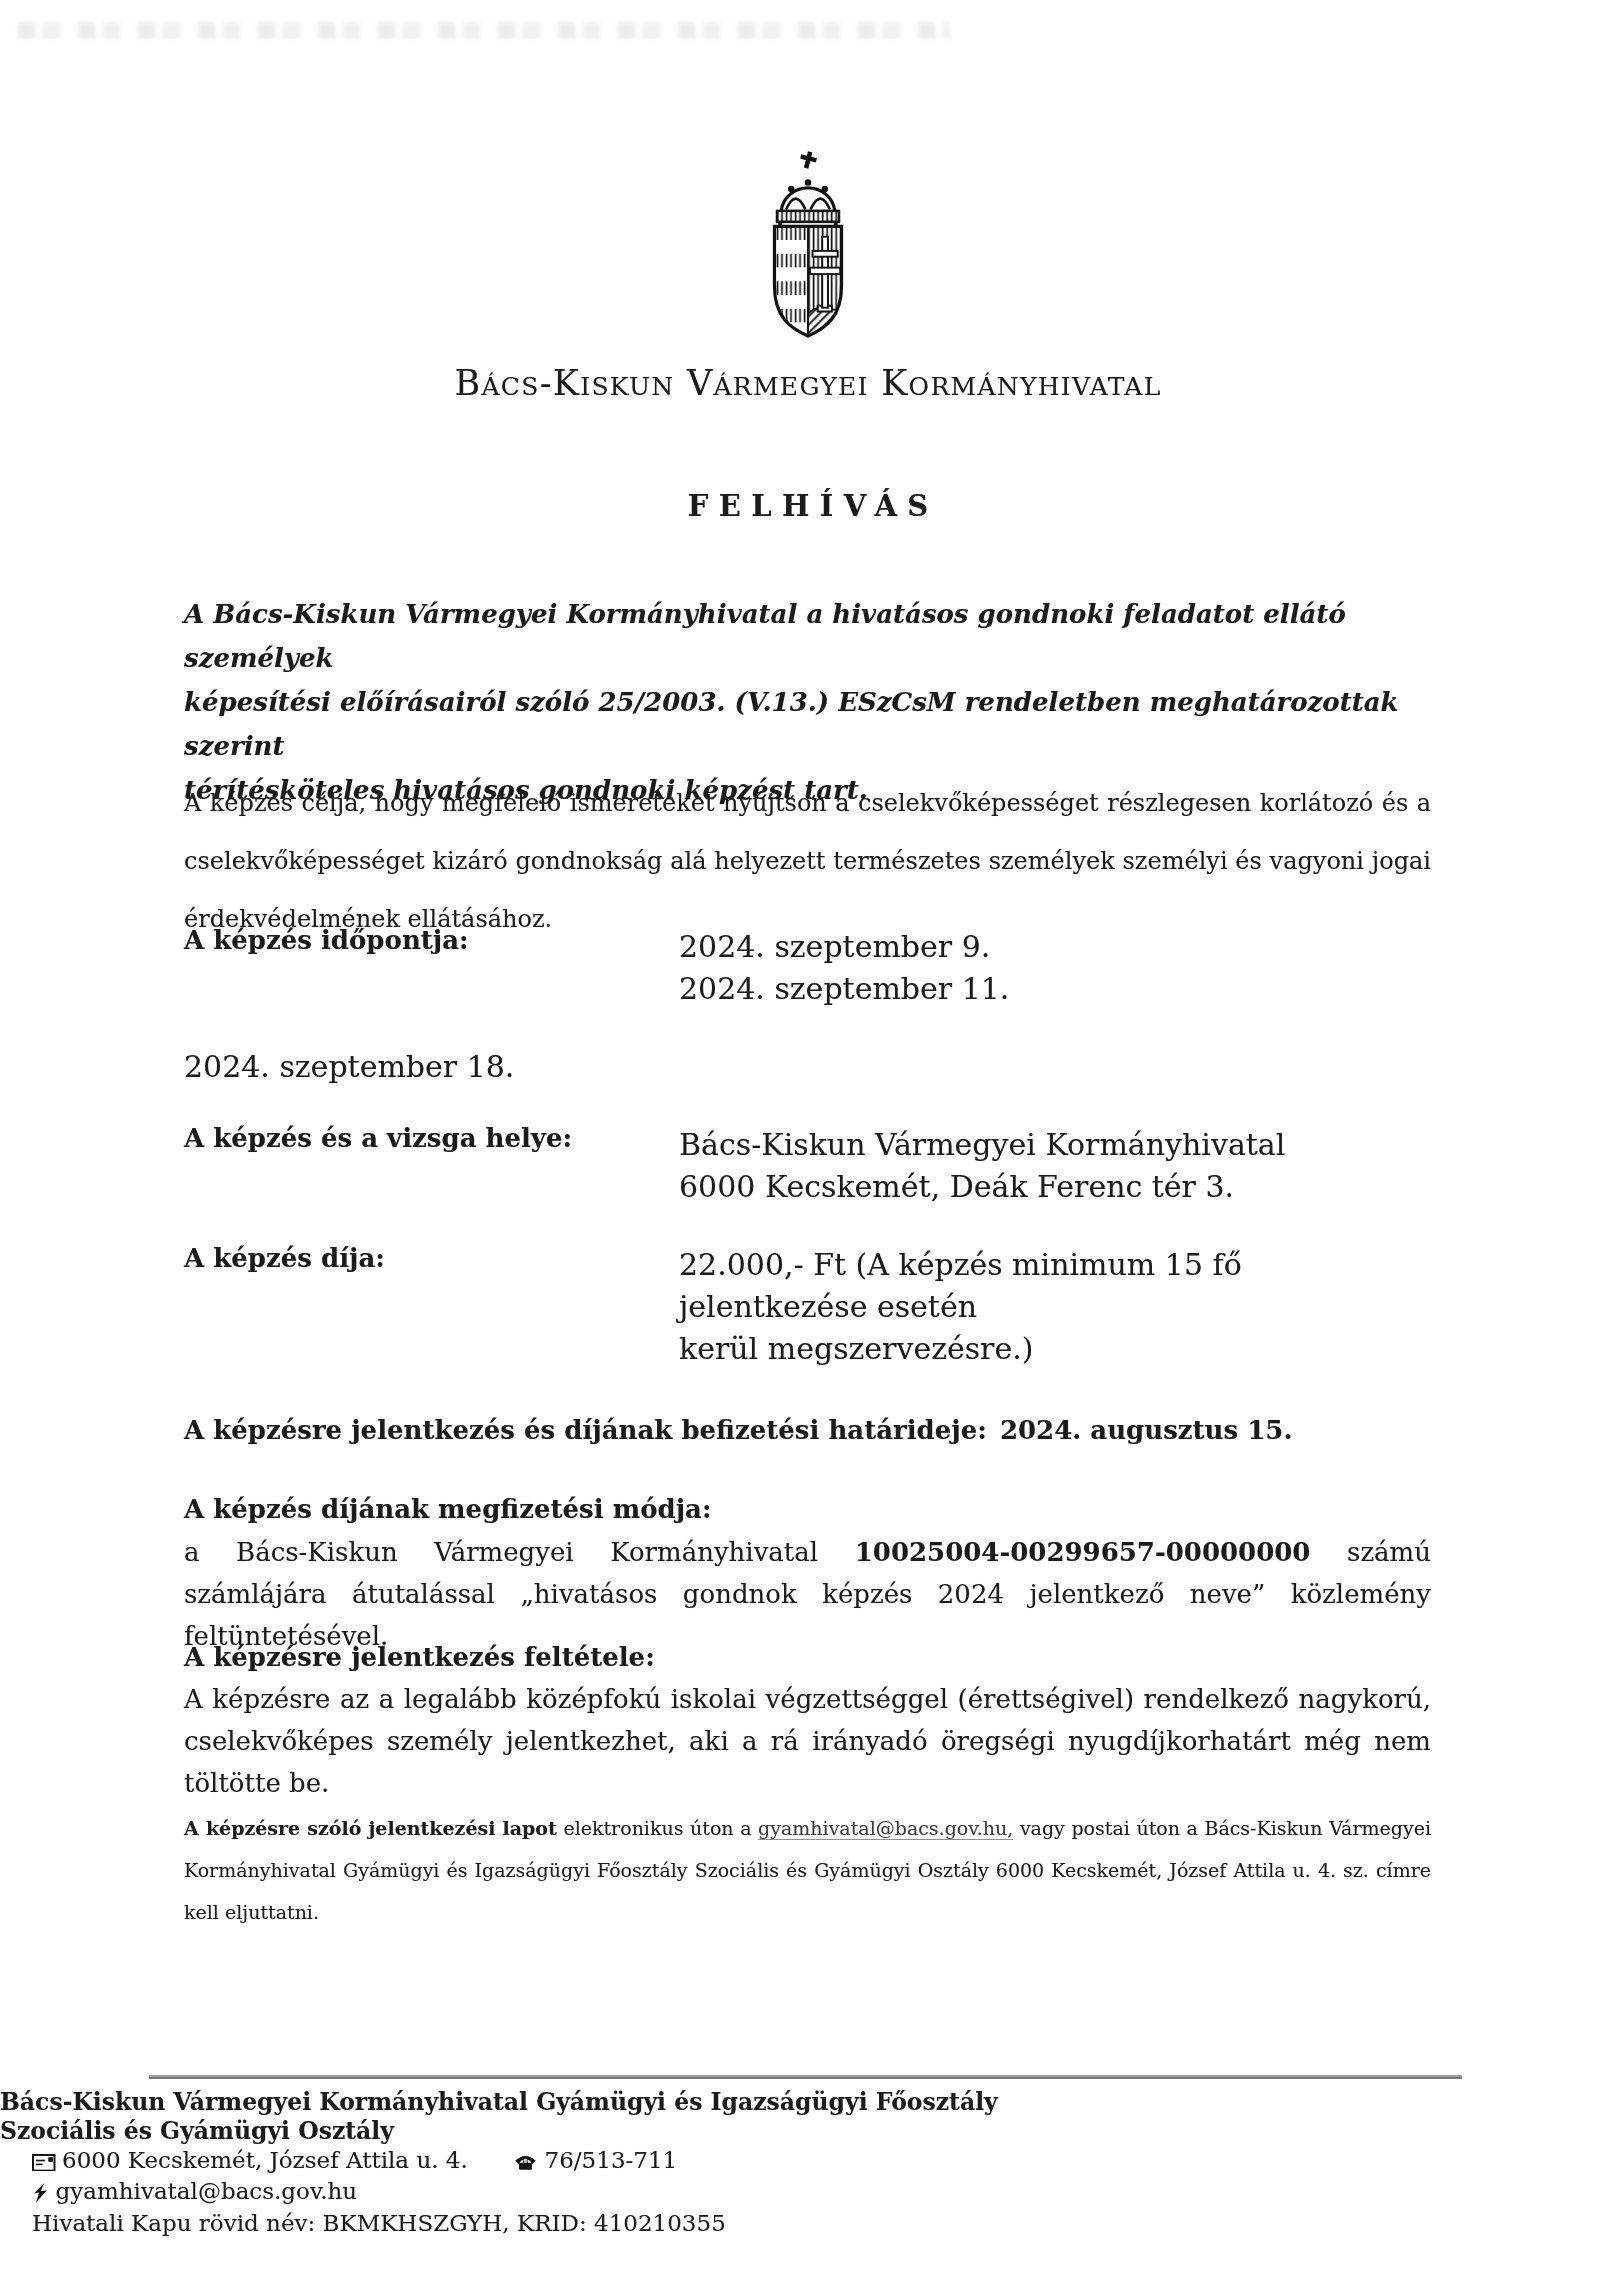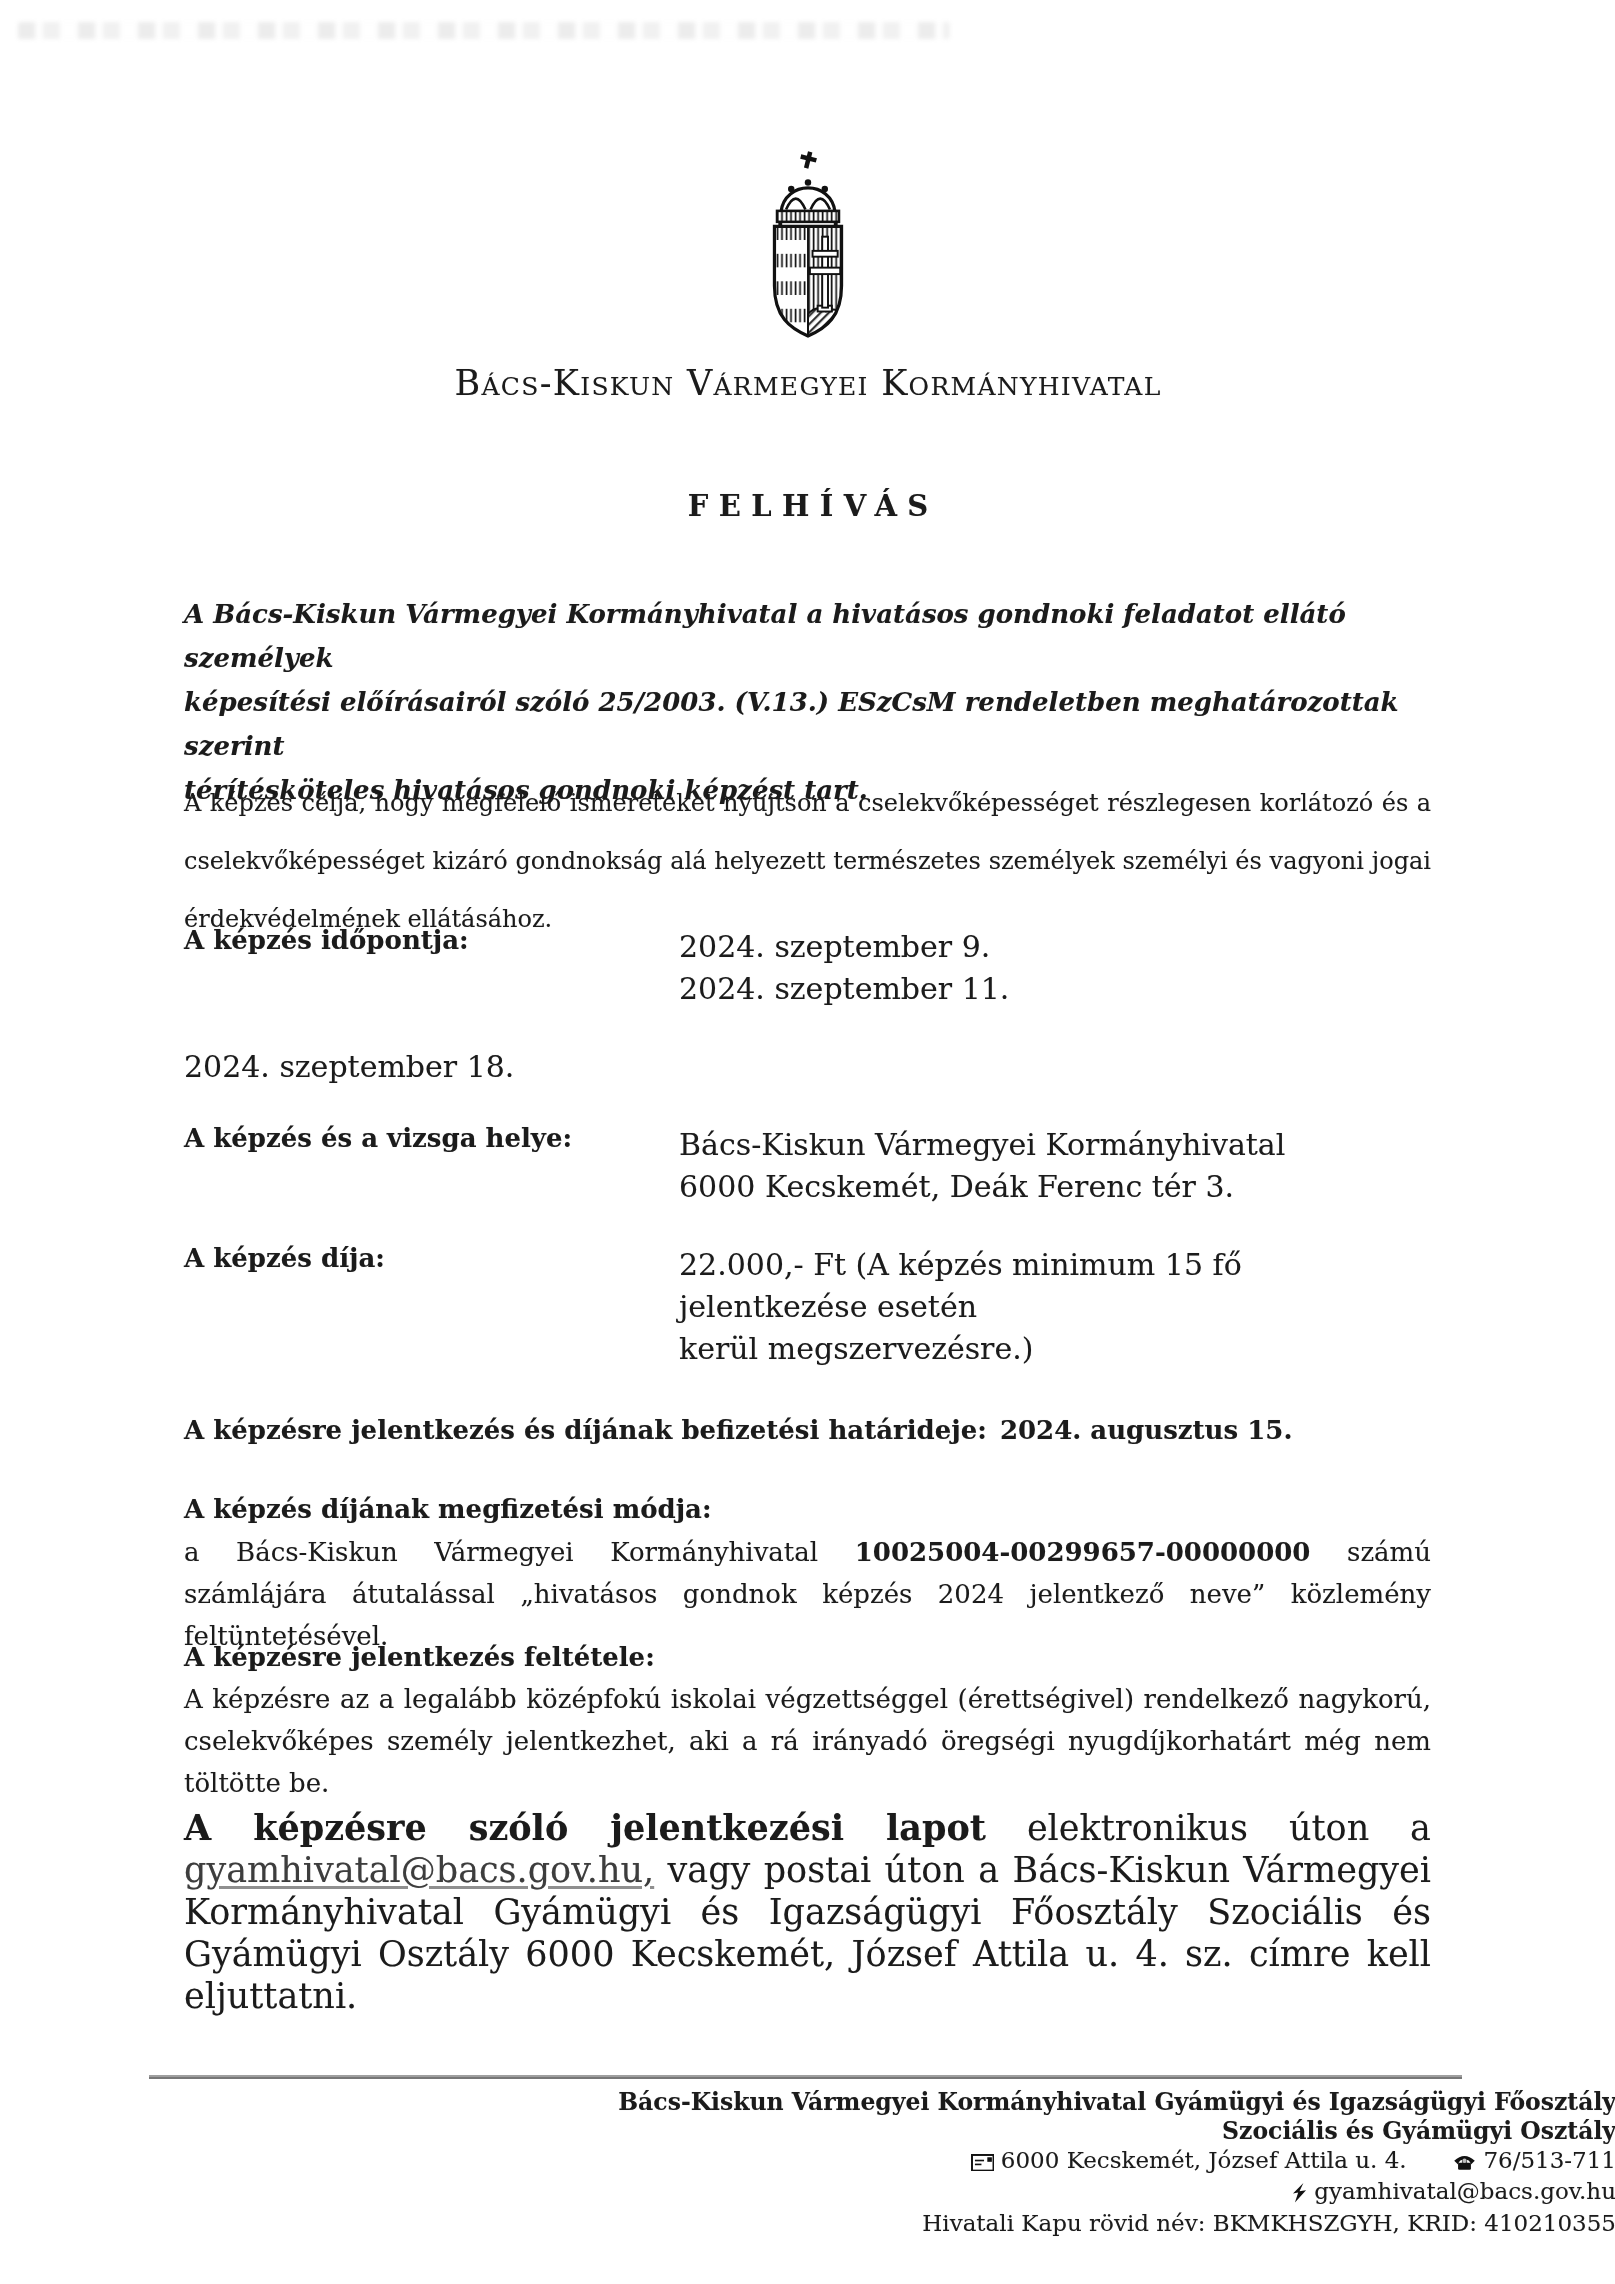--- a/index.html
+++ b/index.html
@@ -55,32 +55,32 @@
   .dvalues{flex:1;font-size:30px;line-height:42px;margin-top:7px;}
 
   .deadline{top:1409px;font-weight:700;font-size:26px;line-height:42px;}
   .deadline .gap{margin-left:13px;}
 
   .section-heading{font-weight:700;font-size:26px;line-height:42px;}
   .pay-head{top:1488px;}
   .pay-body{top:1531px;text-align:justify;font-size:26px;line-height:42px;hyphens:none;}
   .elig-head{top:1636px;}
   .elig-body{top:1678px;text-align:justify;font-size:26px;line-height:42px;hyphens:none;}
-  .application{top:1807px;text-align:justify;font-size:35px;line-height:42px;hyphens:none;}
+  .application{top:1807px;text-align:justify;font-size:19px;line-height:42px;hyphens:none;}
 
   .bold{font-weight:700;}
   a.email-link{color:var(--link);text-decoration:underline;
     text-decoration-color:#8f8f8f;text-underline-offset:3.9px;cursor:pointer;}
 
   .divider{
     position:absolute;top:2075px;left:149px;width:1313px;height:2.6px;
     border-top:2px solid #9f9f9f;border-bottom:2.6px solid #777;
   }
 
-  .footer{position:absolute;top:2088px;left:0;width:100%;text-align:right;}
+  .footer{position:absolute;top:2088px;left:0;width:100%;text-align:left;}
   .footer .f-bold{font-weight:700;font-size:23.5px;line-height:29px;}
   .footer .f-reg{font-size:23px;line-height:28px;margin-left:32px;}
   .footer .icon{display:inline-block;vertical-align:-3.3px;margin-right:6.5px;}
   .footer .phone-group{margin-left:38px;}
   .footer svg{display:inline-block;}
 </style>
 </head>
 <body>
 
 <div class="page">

